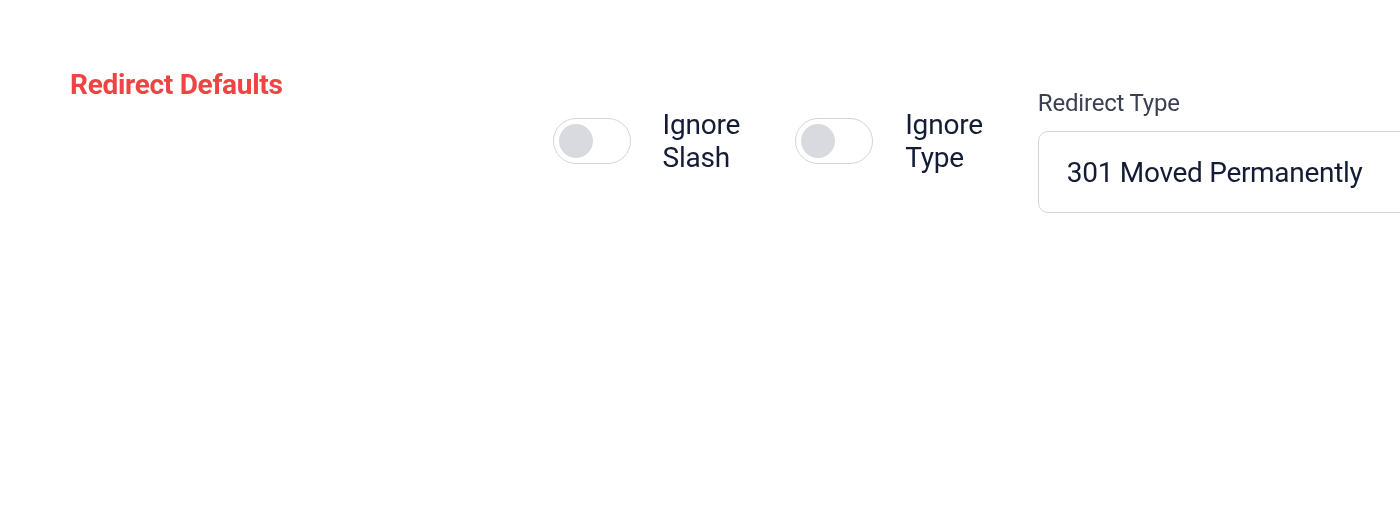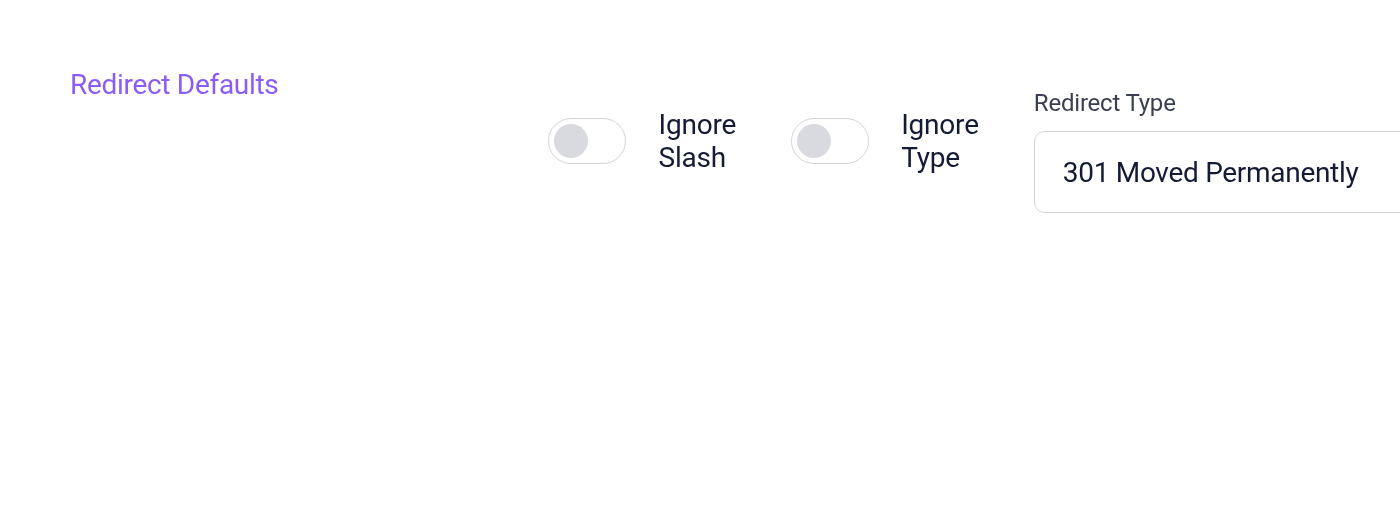--- a/index.html
+++ b/index.html
@@ -19,22 +19,22 @@
       display: flex;
       gap: 270px;
     }
     
     .left-column {
       flex-shrink: 0;
     }
     
     .section-title {
       font-size: 28px;
-      font-weight: 400;
-      color: #8b5cf6;
+      font-weight: 700;
+      color: #ef4444;
       letter-spacing: -0.3px;
     }
     
     .right-column {
       display: flex;
       flex-direction: row;
       gap: 55px;
       padding-top: 0px;
     }
     

